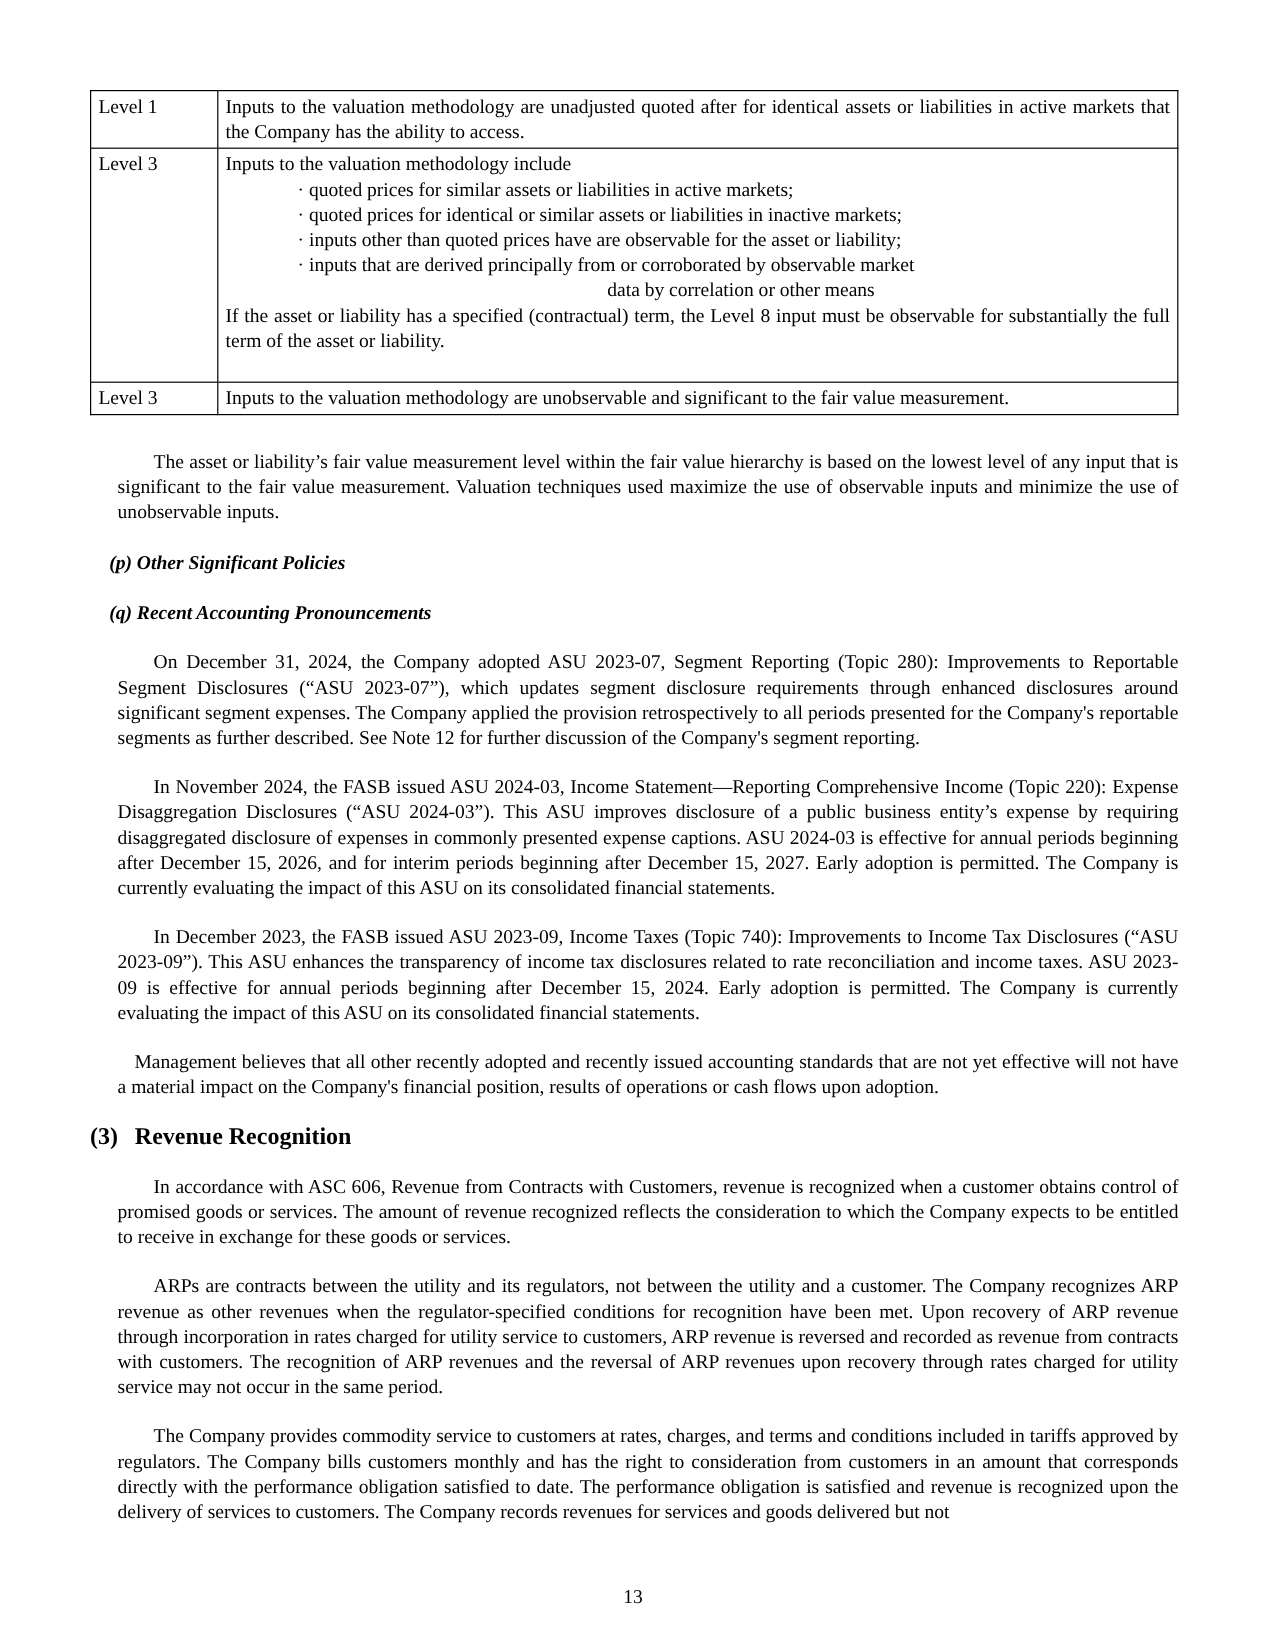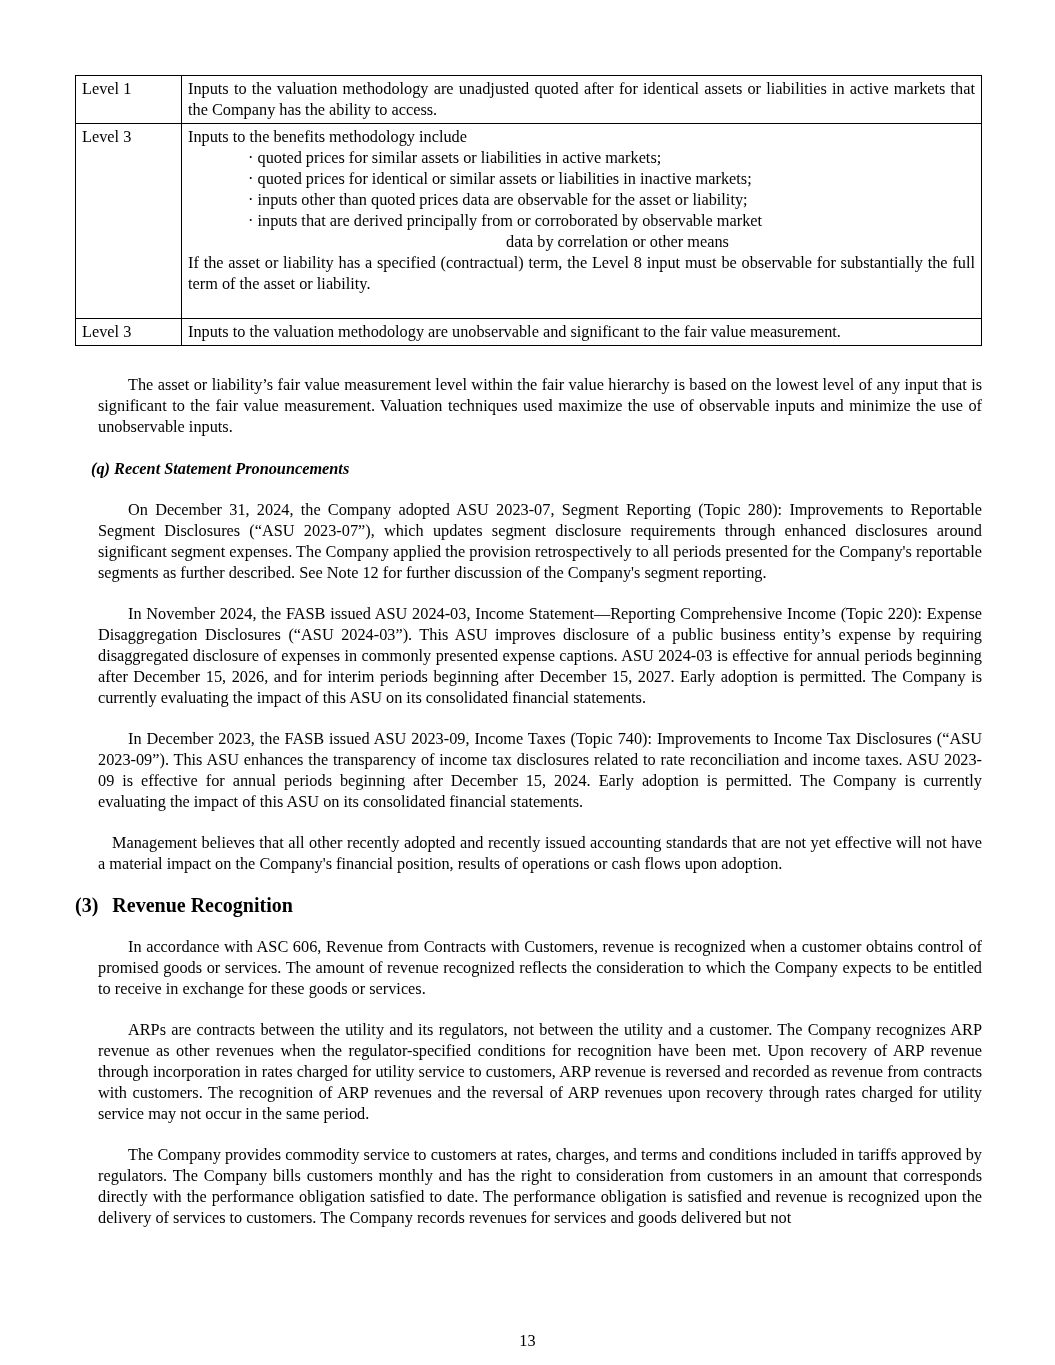--- a/index.html
+++ b/index.html
@@ -48,61 +48,62 @@
     margin-left: 16px;
   }
   h3.main-heading {
     font-weight: bold;
     font-size: 20px;
     margin-top: 21px;
   }
   h3.main-heading .num { margin-right: 14px; }
   .page-number {
     position: absolute;
-    bottom: 14px;
+    bottom: 24px;
     left: 0;
     width: 100%;
     text-align: center;
   }
 </style>
 </head>
 <body>
 
 <div class="page">
 
   <table class="levels">
     <tbody>
       <tr>
         <td class="label-cell">Level 1</td>
         <td class="text-cell">Inputs to the valuation methodology are unadjusted quoted after for identical assets or liabilities in active markets that the Company has the ability to access.</td>
       </tr>
       <tr>
         <td class="label-cell">Level 3</td>
         <td class="text-cell">
-          <div>Inputs to the benefits methodology include</div>
+          <div>Inputs to the valuation methodology include</div>
           <div class="bullet-line">· quoted prices for similar assets or liabilities in active markets;</div>
           <div class="bullet-line">· quoted prices for identical or similar assets or liabilities in inactive markets;</div>
-          <div class="bullet-line">· inputs other than quoted prices data are observable for the asset or liability;</div>
+          <div class="bullet-line">· inputs other than quoted prices have are observable for the asset or liability;</div>
           <div class="bullet-line">· inputs that are derived principally from or corroborated by observable market</div>
           <div class="bullet-cont">data by correlation or other means</div>
           <div class="row2-closing">If the asset or liability has a specified (contractual) term, the Level 8 input must be observable for substantially the full term of the asset or liability.</div>
         </td>
       </tr>
       <tr>
         <td class="label-cell">Level 3</td>
         <td class="text-cell">Inputs to the valuation methodology are unobservable and significant to the fair value measurement.</td>
       </tr>
     </tbody>
   </table>
 
   <p class="body" style="margin-top:28px">The asset or liability’s fair value measurement level within the fair value hierarchy is based on the lowest level of any input that is significant to the fair value measurement. Valuation techniques used maximize the use of observable inputs and minimize the use of unobservable inputs.</p>
 
+  <h4 class="subheading">(p) Other Significant Policies</h4>
 
 
-  <h4 class="subheading">(q) Recent Statement Pronouncements</h4>
+  <h4 class="subheading">(q) Recent Accounting Pronouncements</h4>
 
   <p class="body">On December 31, 2024, the Company adopted ASU 2023-07, Segment Reporting (Topic 280): Improvements to Reportable Segment Disclosures (“ASU 2023-07”), which updates segment disclosure requirements through enhanced disclosures around significant segment expenses. The Company applied the provision retrospectively to all periods presented for the Company's reportable segments as further described. See Note 12 for further discussion of the Company's segment reporting.</p>
 
   <p class="body">In November 2024, the FASB issued ASU 2024-03, Income Statement—Reporting Comprehensive Income (Topic 220): Expense Disaggregation Disclosures (“ASU 2024-03”). This ASU improves disclosure of a public business entity’s expense by requiring disaggregated disclosure of expenses in commonly presented expense captions. ASU 2024-03 is effective for annual periods beginning after December 15, 2026, and for interim periods beginning after December 15, 2027. Early adoption is permitted. The Company is currently evaluating the impact of this ASU on its consolidated financial statements.</p>
 
   <p class="body">In December 2023, the FASB issued ASU 2023-09, Income Taxes (Topic 740): Improvements to Income Tax Disclosures (“ASU 2023-09”). This ASU enhances the transparency of income tax disclosures related to rate reconciliation and income taxes. ASU 2023-09 is effective for annual periods beginning after December 15, 2024. Early adoption is permitted. The Company is currently evaluating the impact of this ASU on its consolidated financial statements.</p>
 
   <p class="body small-indent">Management believes that all other recently adopted and recently issued accounting standards that are not yet effective will not have a material impact on the Company's financial position, results of operations or cash flows upon adoption.</p>
 
   <h3 class="main-heading"><span class="num">(3)</span><span>Revenue Recognition</span></h3>

